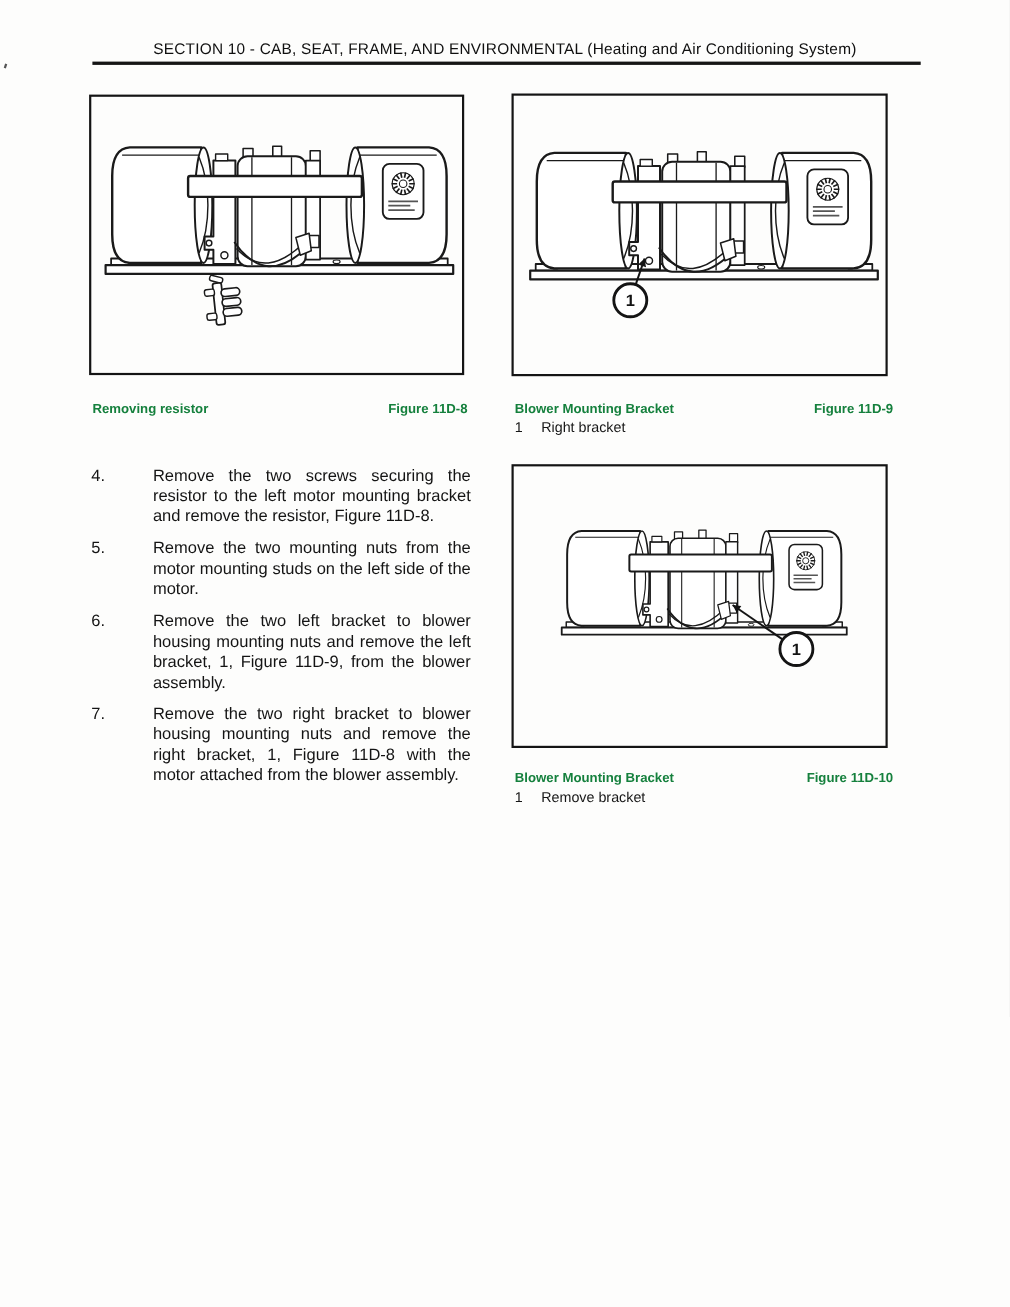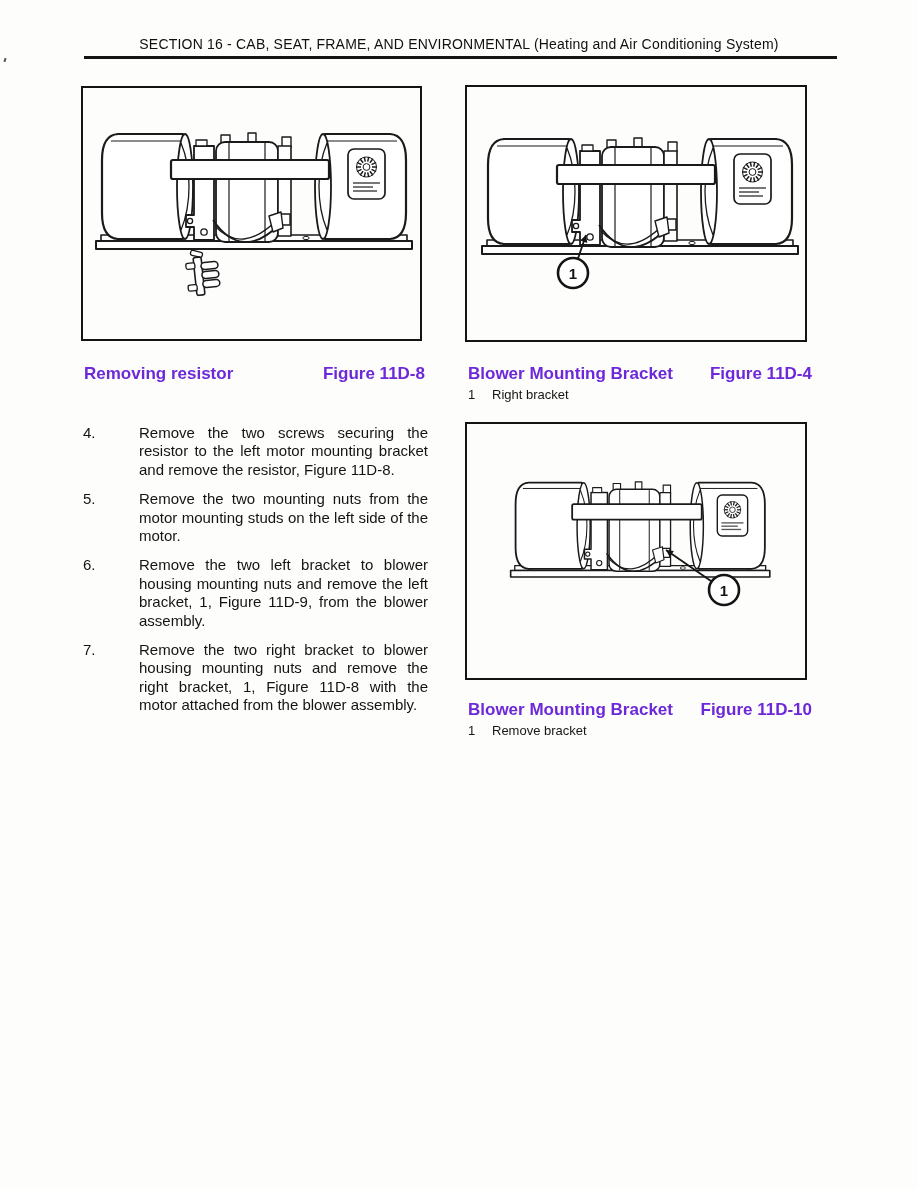--- a/index.html
+++ b/index.html
@@ -17,38 +17,38 @@
   .figbox{position:absolute;border:2.5px solid #141414;background:#fdfdfc;}
   .figbox svg{position:absolute;left:0;top:0;width:100%;height:100%;}
   #figbox-1{left:81px;top:86px;width:337px;height:251px;}
   #figbox-2{left:465px;top:85px;width:338px;height:253px;}
   #figbox-3{left:465px;top:422px;width:338px;height:254px;}
   .caption-block{position:absolute;}
   #cap-1{left:84px;top:364px;width:341px;}
   #cap-2{left:468px;top:364px;width:344px;}
   #cap-3{left:468px;top:700px;width:344px;}
   .caption-row{display:flex;justify-content:space-between;align-items:baseline;}
-  .caption-name,.caption-fig{font-weight:bold;font-size:17px;color:#6d28d9;}
+  .caption-name,.caption-fig{font-weight:bold;font-size:12px;color:#15803d;}
   .legend-row{margin-top:3px;font-size:13px;display:flex;}
   .legend-num{width:24px;flex:0 0 24px;}
   .steps{position:absolute;left:83px;top:424px;width:345px;}
   .step{display:flex;margin-bottom:11px;font-size:15px;line-height:18.4px;color:#141414;}
   .step-num{flex:0 0 23px;width:23px;}
   .step-text{flex:1;text-align:justify;margin-left:33px;}
   .page-num{
     position:absolute;top:1129px;left:0;width:100%;text-align:center;
     font-weight:bold;font-size:15.5px;color:#111;
   }
 </style>
 </head>
 <body>
 
 <div class="page">
 
-  <div class="header-title">SECTION 16 - CAB, SEAT, FRAME, AND ENVIRONMENTAL (Heating and Air Conditioning System)</div>
+  <div class="header-title">SECTION 10 - CAB, SEAT, FRAME, AND ENVIRONMENTAL (Heating and Air Conditioning System)</div>
   <div class="header-rule"></div>
   <div class="scan-artifact"></div>
 
   <div class="figbox" id="figbox-1">
       <svg viewBox="0 0 337 251" xmlns="http://www.w3.org/2000/svg">
 <g fill="#ffffff" stroke="#1a1a1a" stroke-linejoin="round">
 
   <rect x="18" y="147" width="306" height="6" stroke-width="1.6"></rect>
   <rect x="13" y="153" width="316" height="8" stroke-width="2"></rect>
   <ellipse cx="36" cy="150" rx="3.2" ry="1.6" stroke-width="1"></ellipse>
@@ -290,21 +290,21 @@
   <div class="caption-block" id="cap-1">
     <div class="caption-row">
       <span class="caption-name">Removing resistor</span>
       <span class="caption-fig">Figure 11D-8</span>
     </div>
   </div>
 
   <div class="caption-block" id="cap-2">
     <div class="caption-row">
       <span class="caption-name">Blower Mounting Bracket</span>
-      <span class="caption-fig">Figure 11D-4</span>
+      <span class="caption-fig">Figure 11D-9</span>
     </div>
     <div class="legend-row">
       <span class="legend-num">1</span>
       <span class="legend-text">Right bracket</span>
     </div>
   </div>
 
   <div class="caption-block" id="cap-3">
     <div class="caption-row">
       <span class="caption-name">Blower Mounting Bracket</span>

